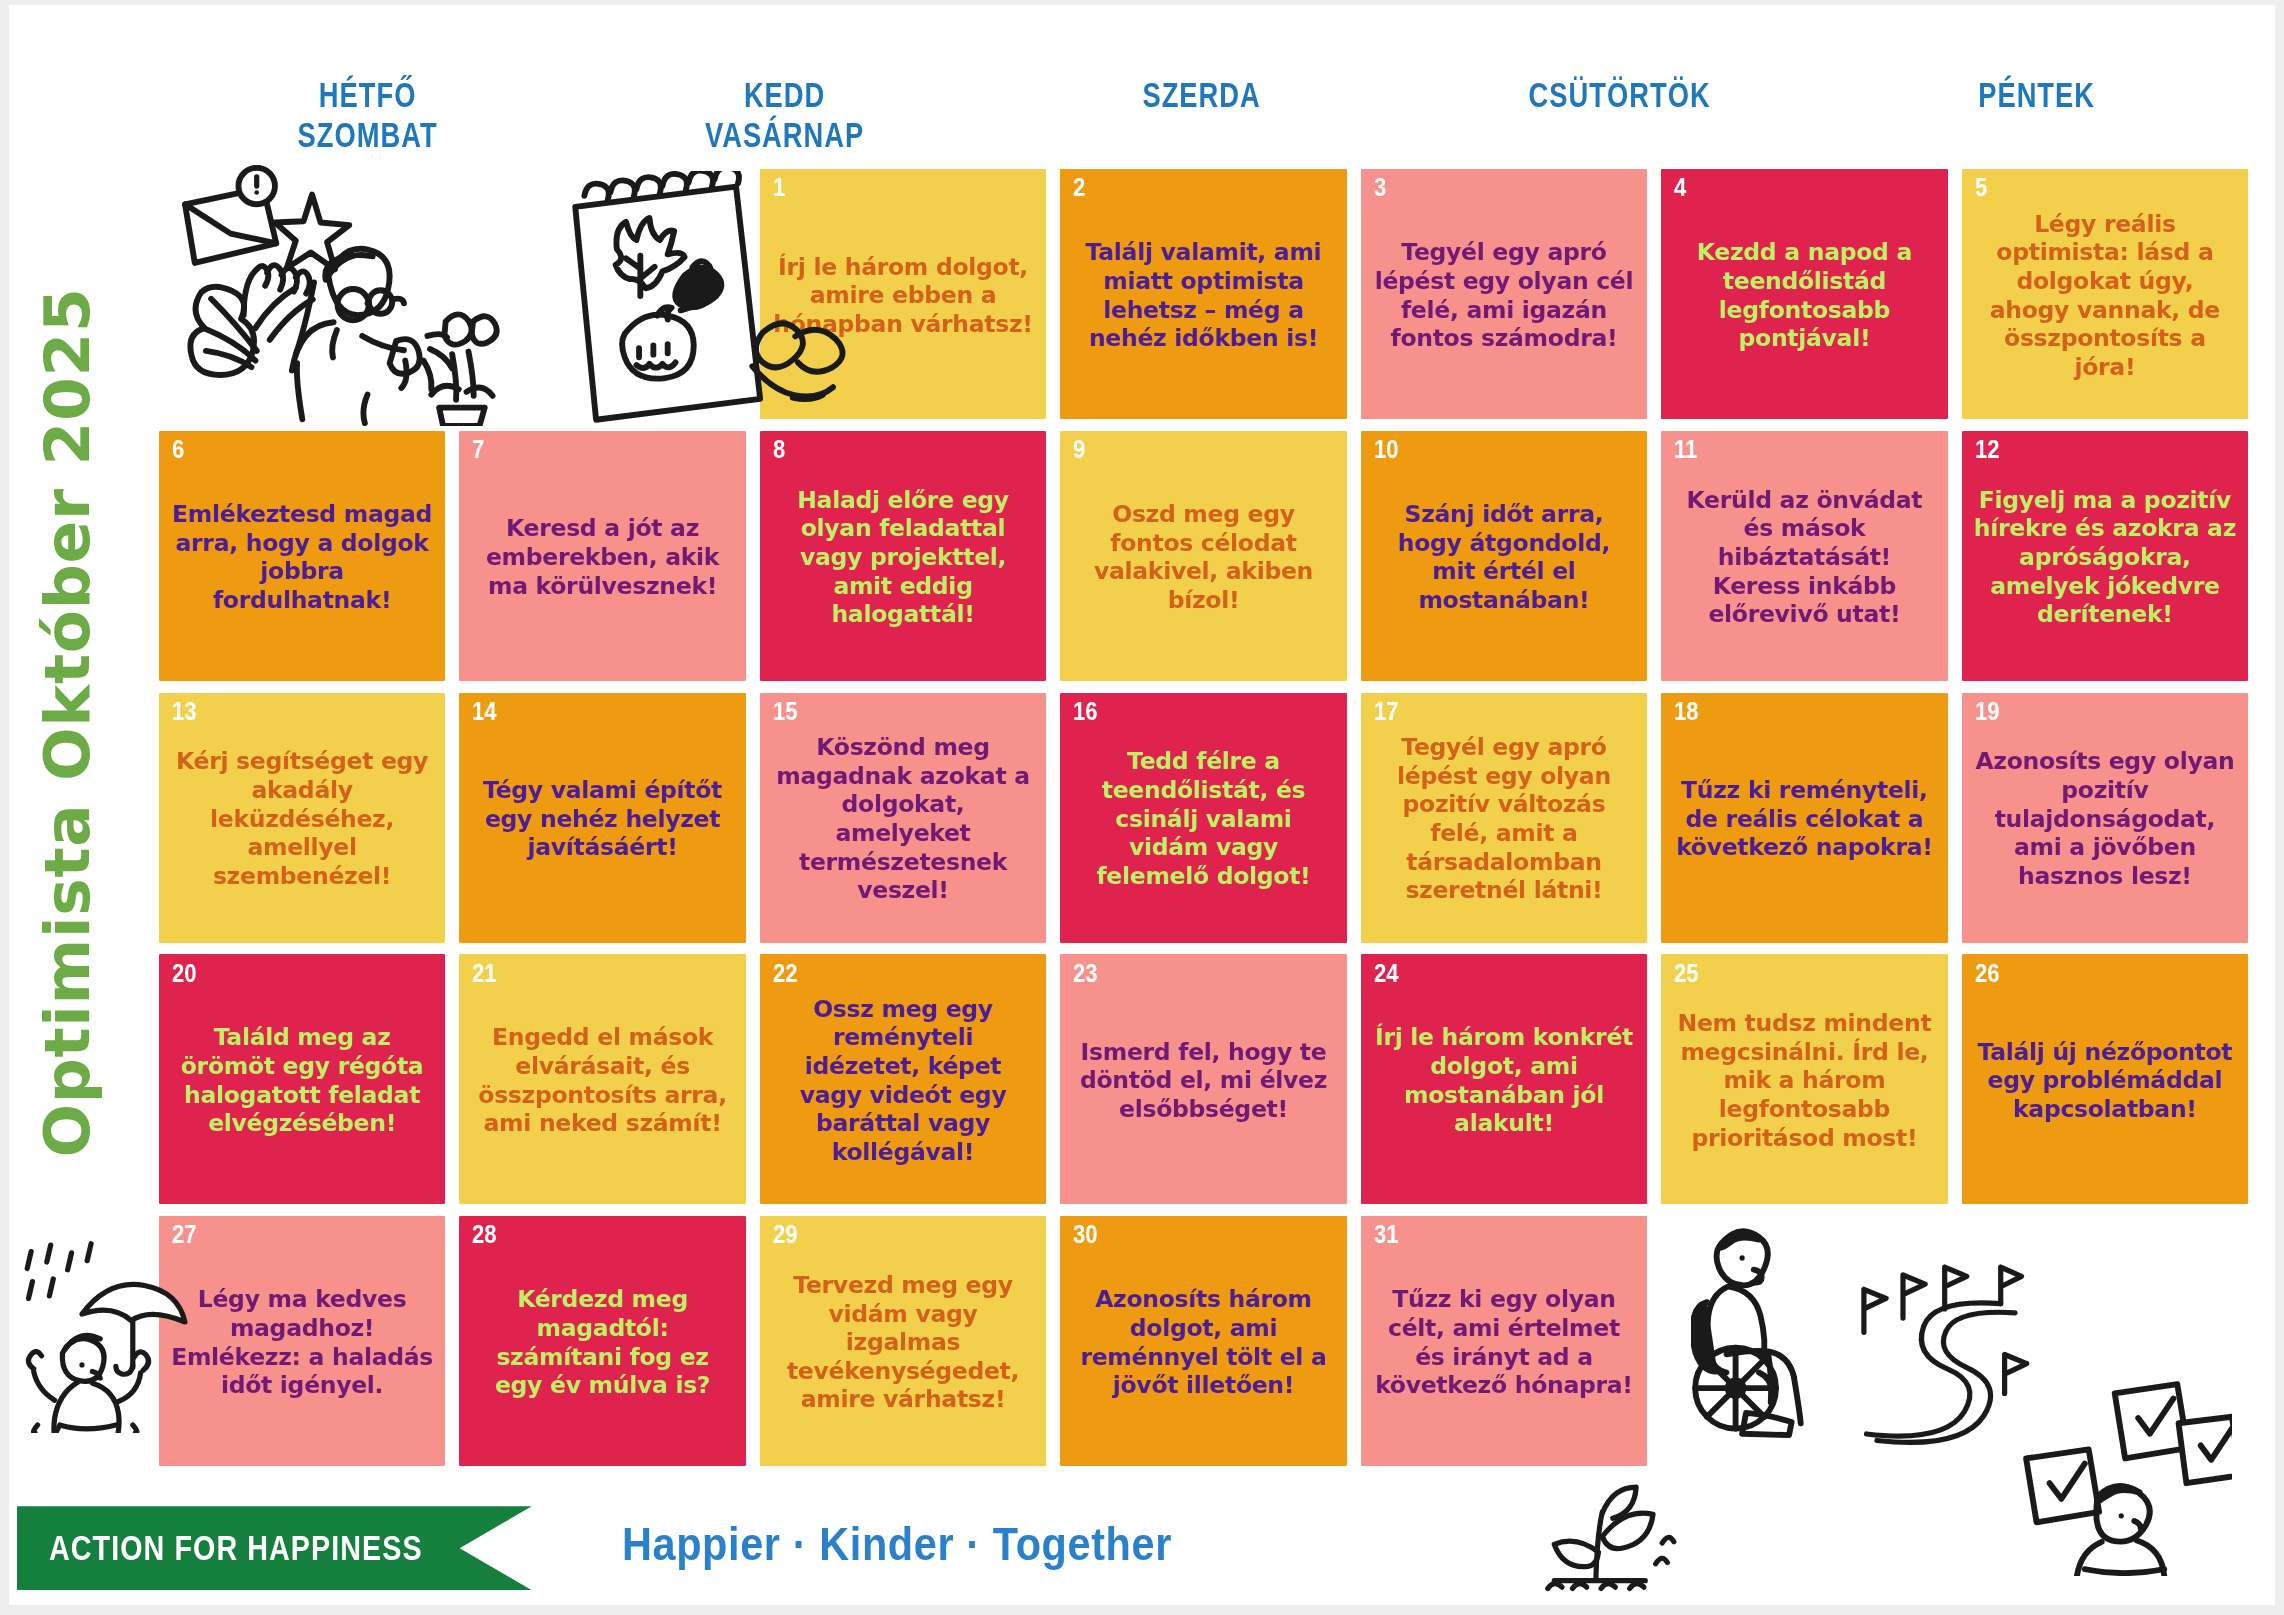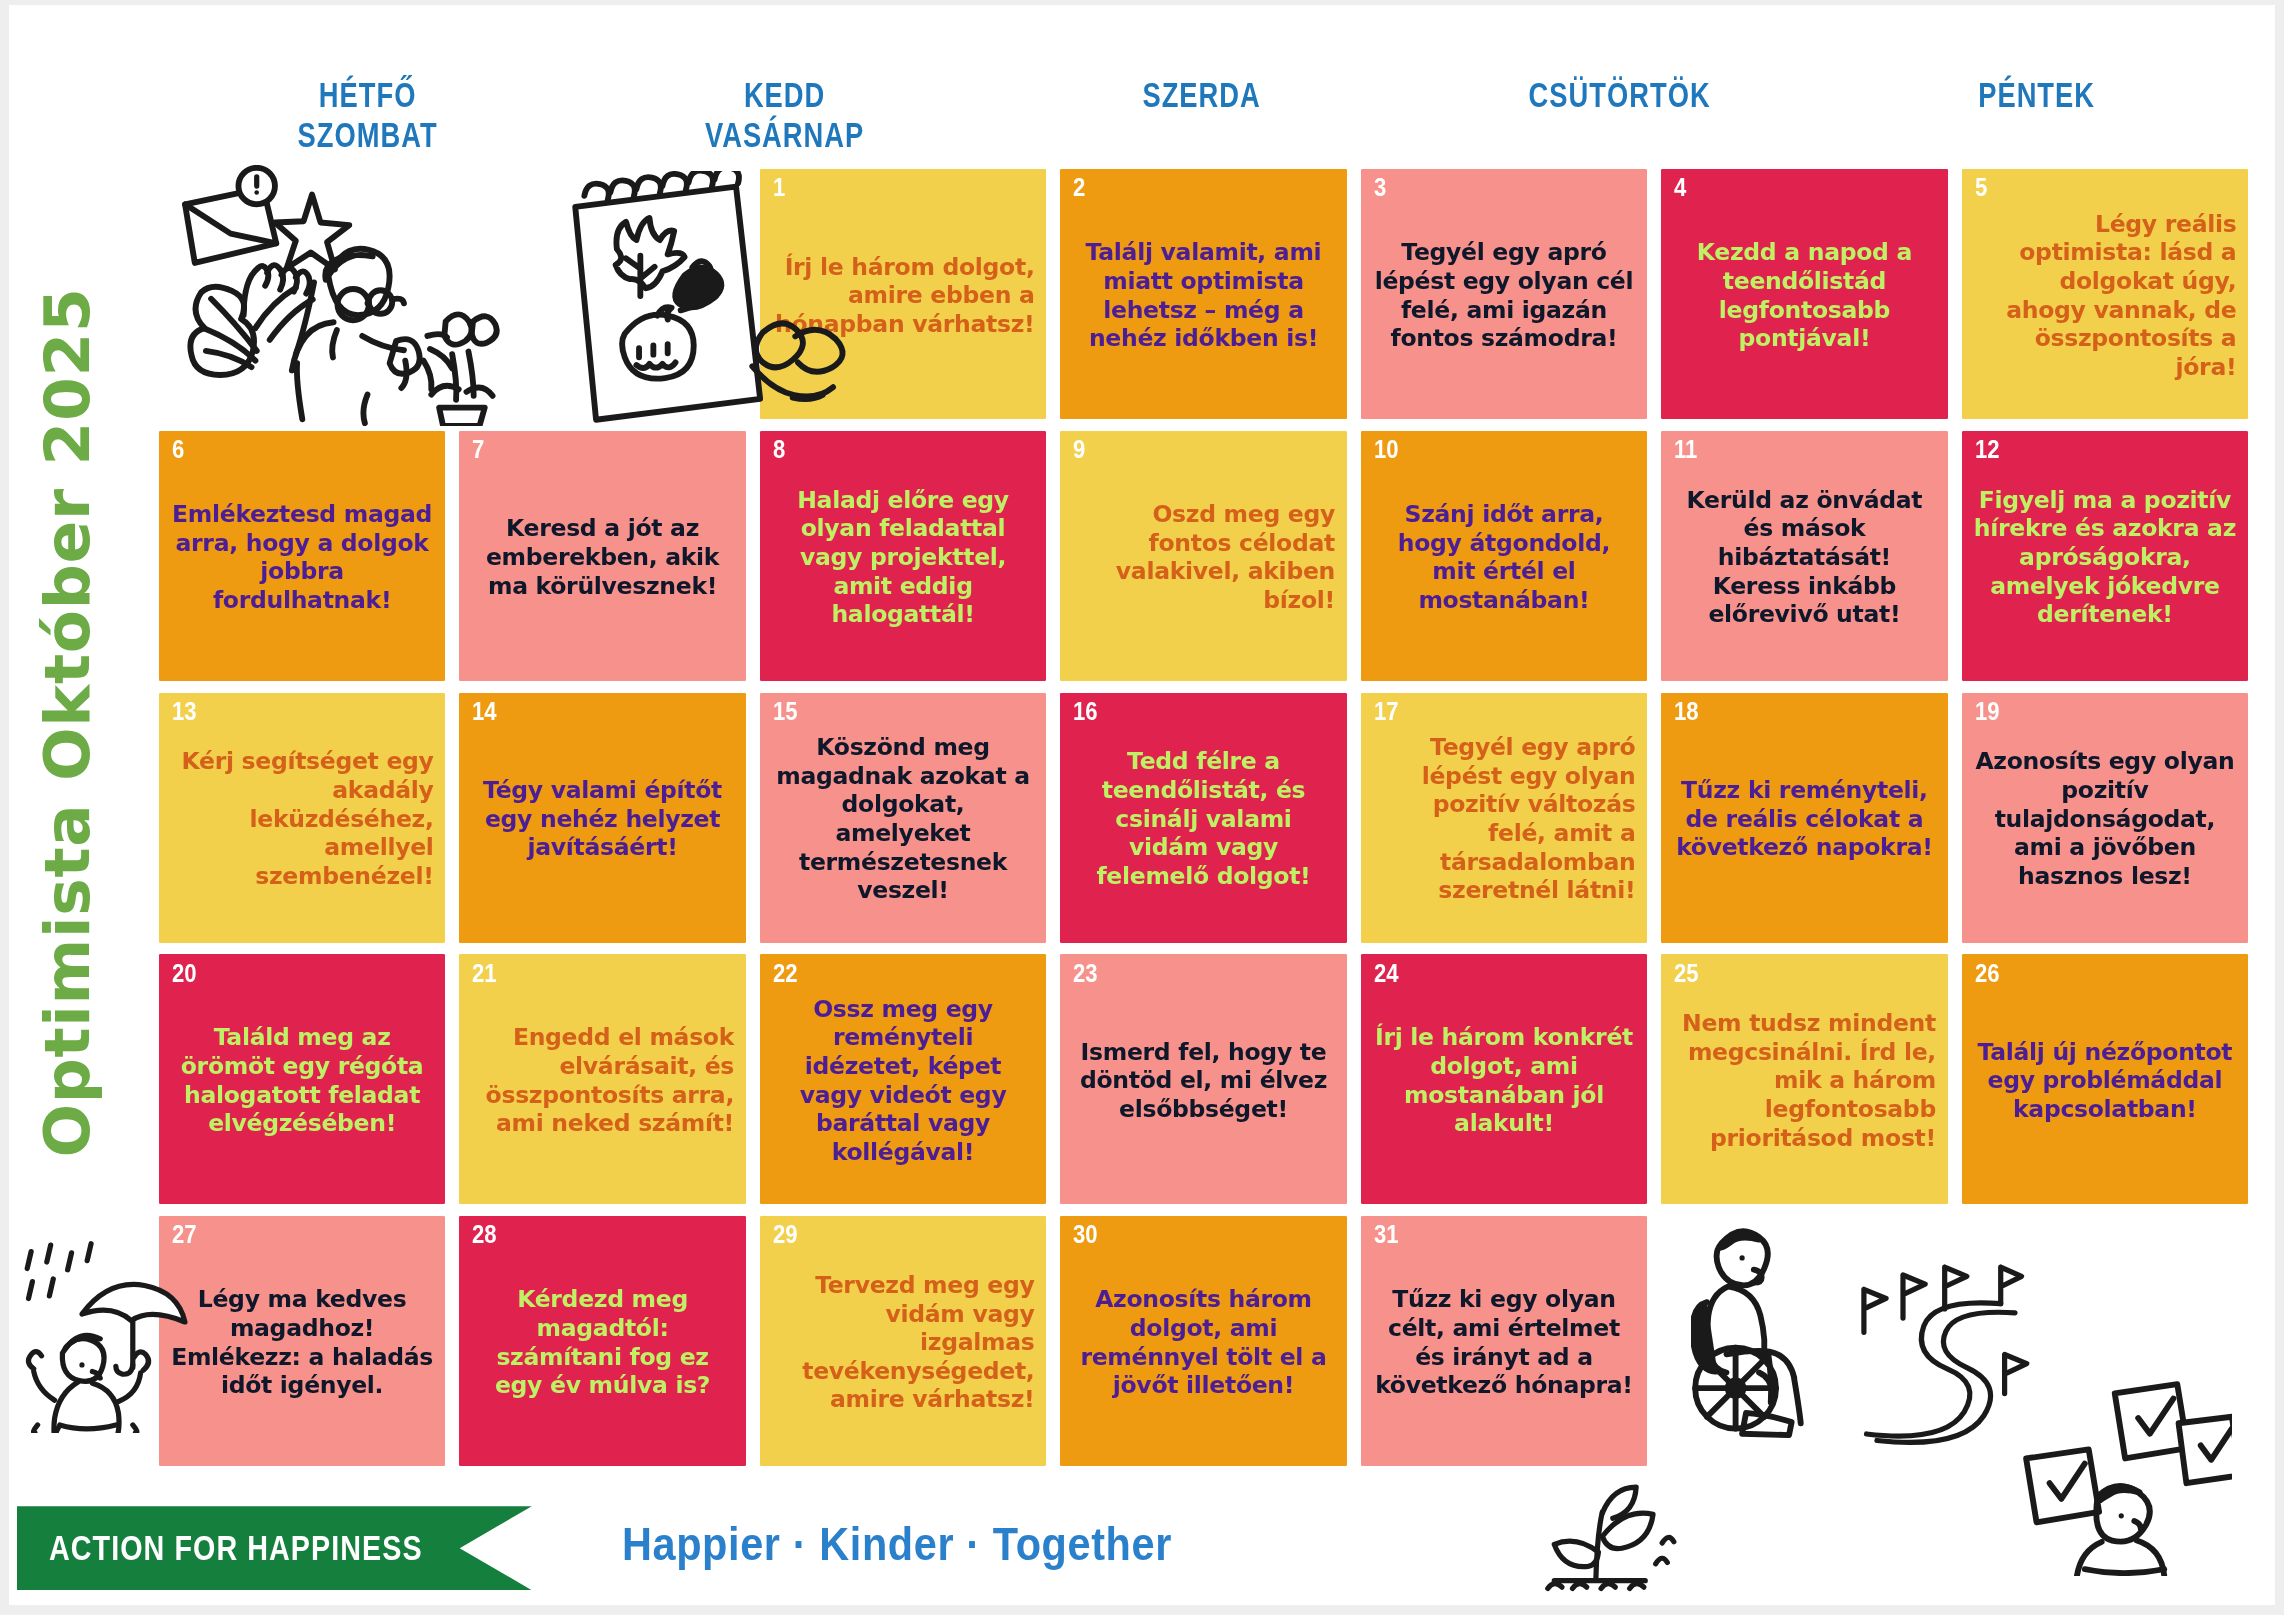--- a/index.html
+++ b/index.html
@@ -90,29 +90,29 @@
     font-family: "DejaVu Sans", sans-serif;
     padding: 0 2.6px;
     letter-spacing: -0.3px;
     width: 100%;
     word-break: break-word;
     hyphens: auto;
   }
 
   
   .t-yellow { background: #f2d04b; }
-  .t-yellow .msg    { color: #d4601a; text-align: right; }
+  .t-yellow .msg    { color: #d4601a; }
   .t-yellow .daynum { color: #ffffff; }
 
   .t-orange { background: #ee9b11; }
   .t-orange .msg    { color: #4c1d95; }
   .t-orange .daynum { color: #ffffff; }
 
   .t-pink   { background: #f7918b; }
-  .t-pink .msg      { color: #0f172a; }
+  .t-pink .msg      { color: #701a75; }
   .t-pink .daynum   { color: #ffffff; }
 
   .t-red    { background: #e0224f; }
   .t-red .msg       { color: #bef264; }
   .t-red .daynum    { color: #ffffff; }
 
   
   .footer {
     position: absolute;
     left: 0px; bottom: 21px;

